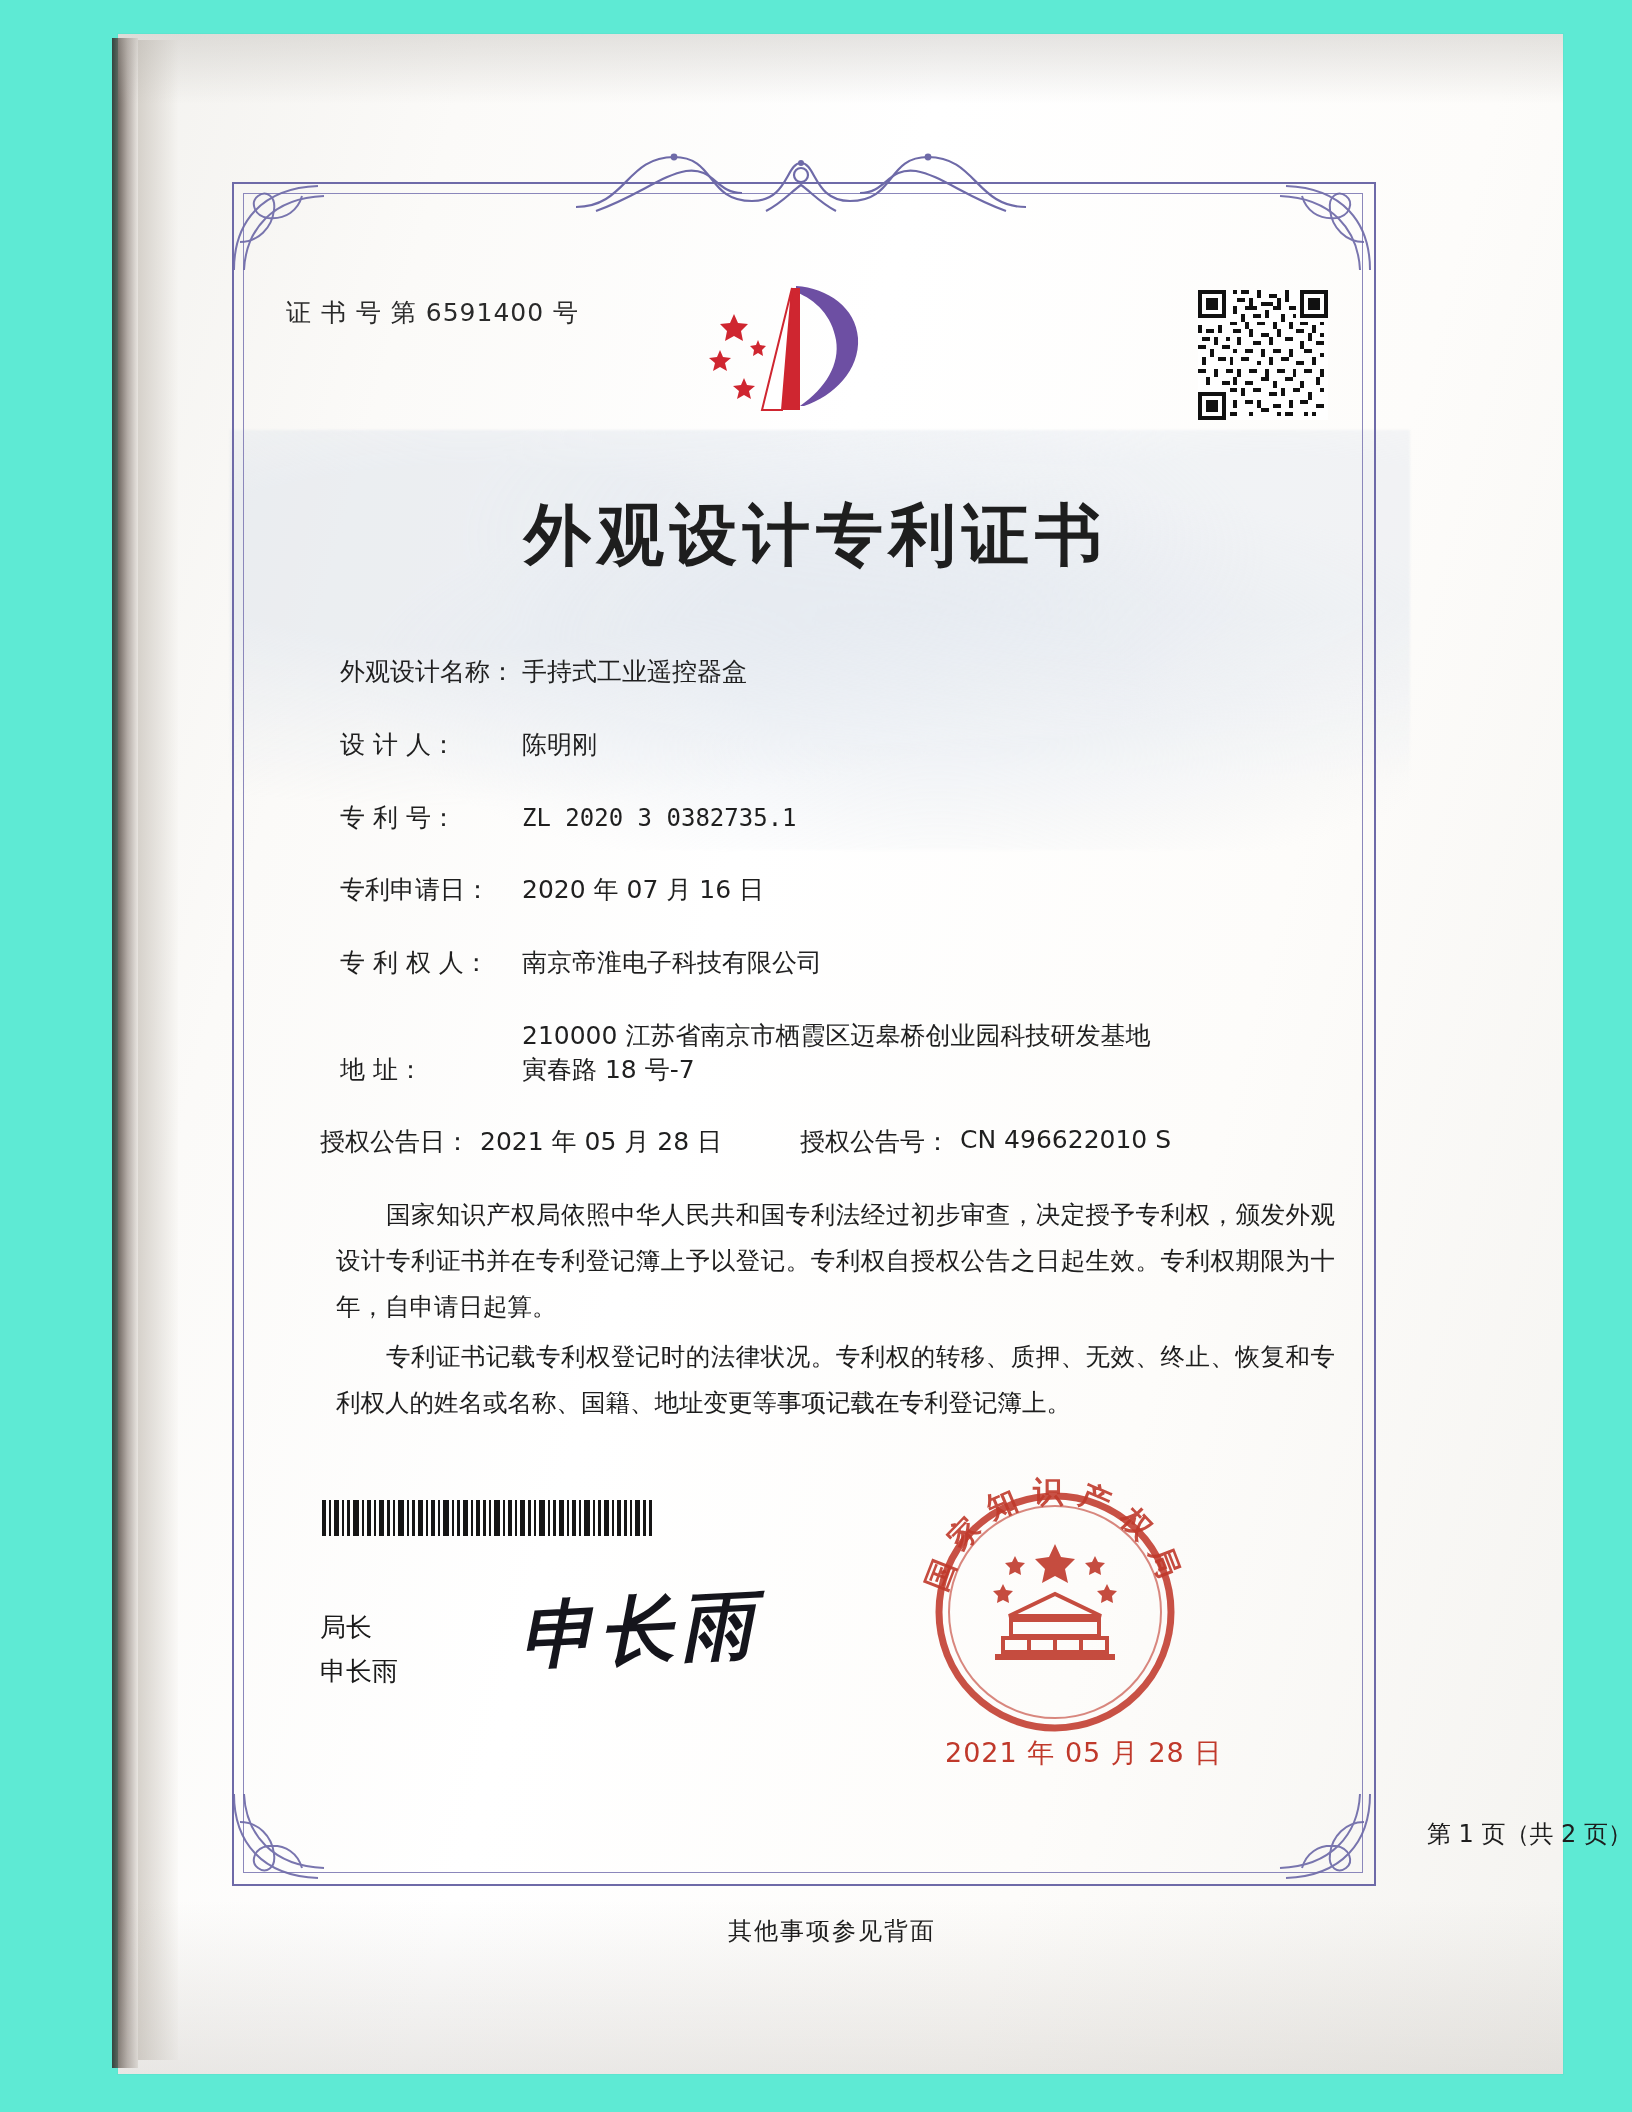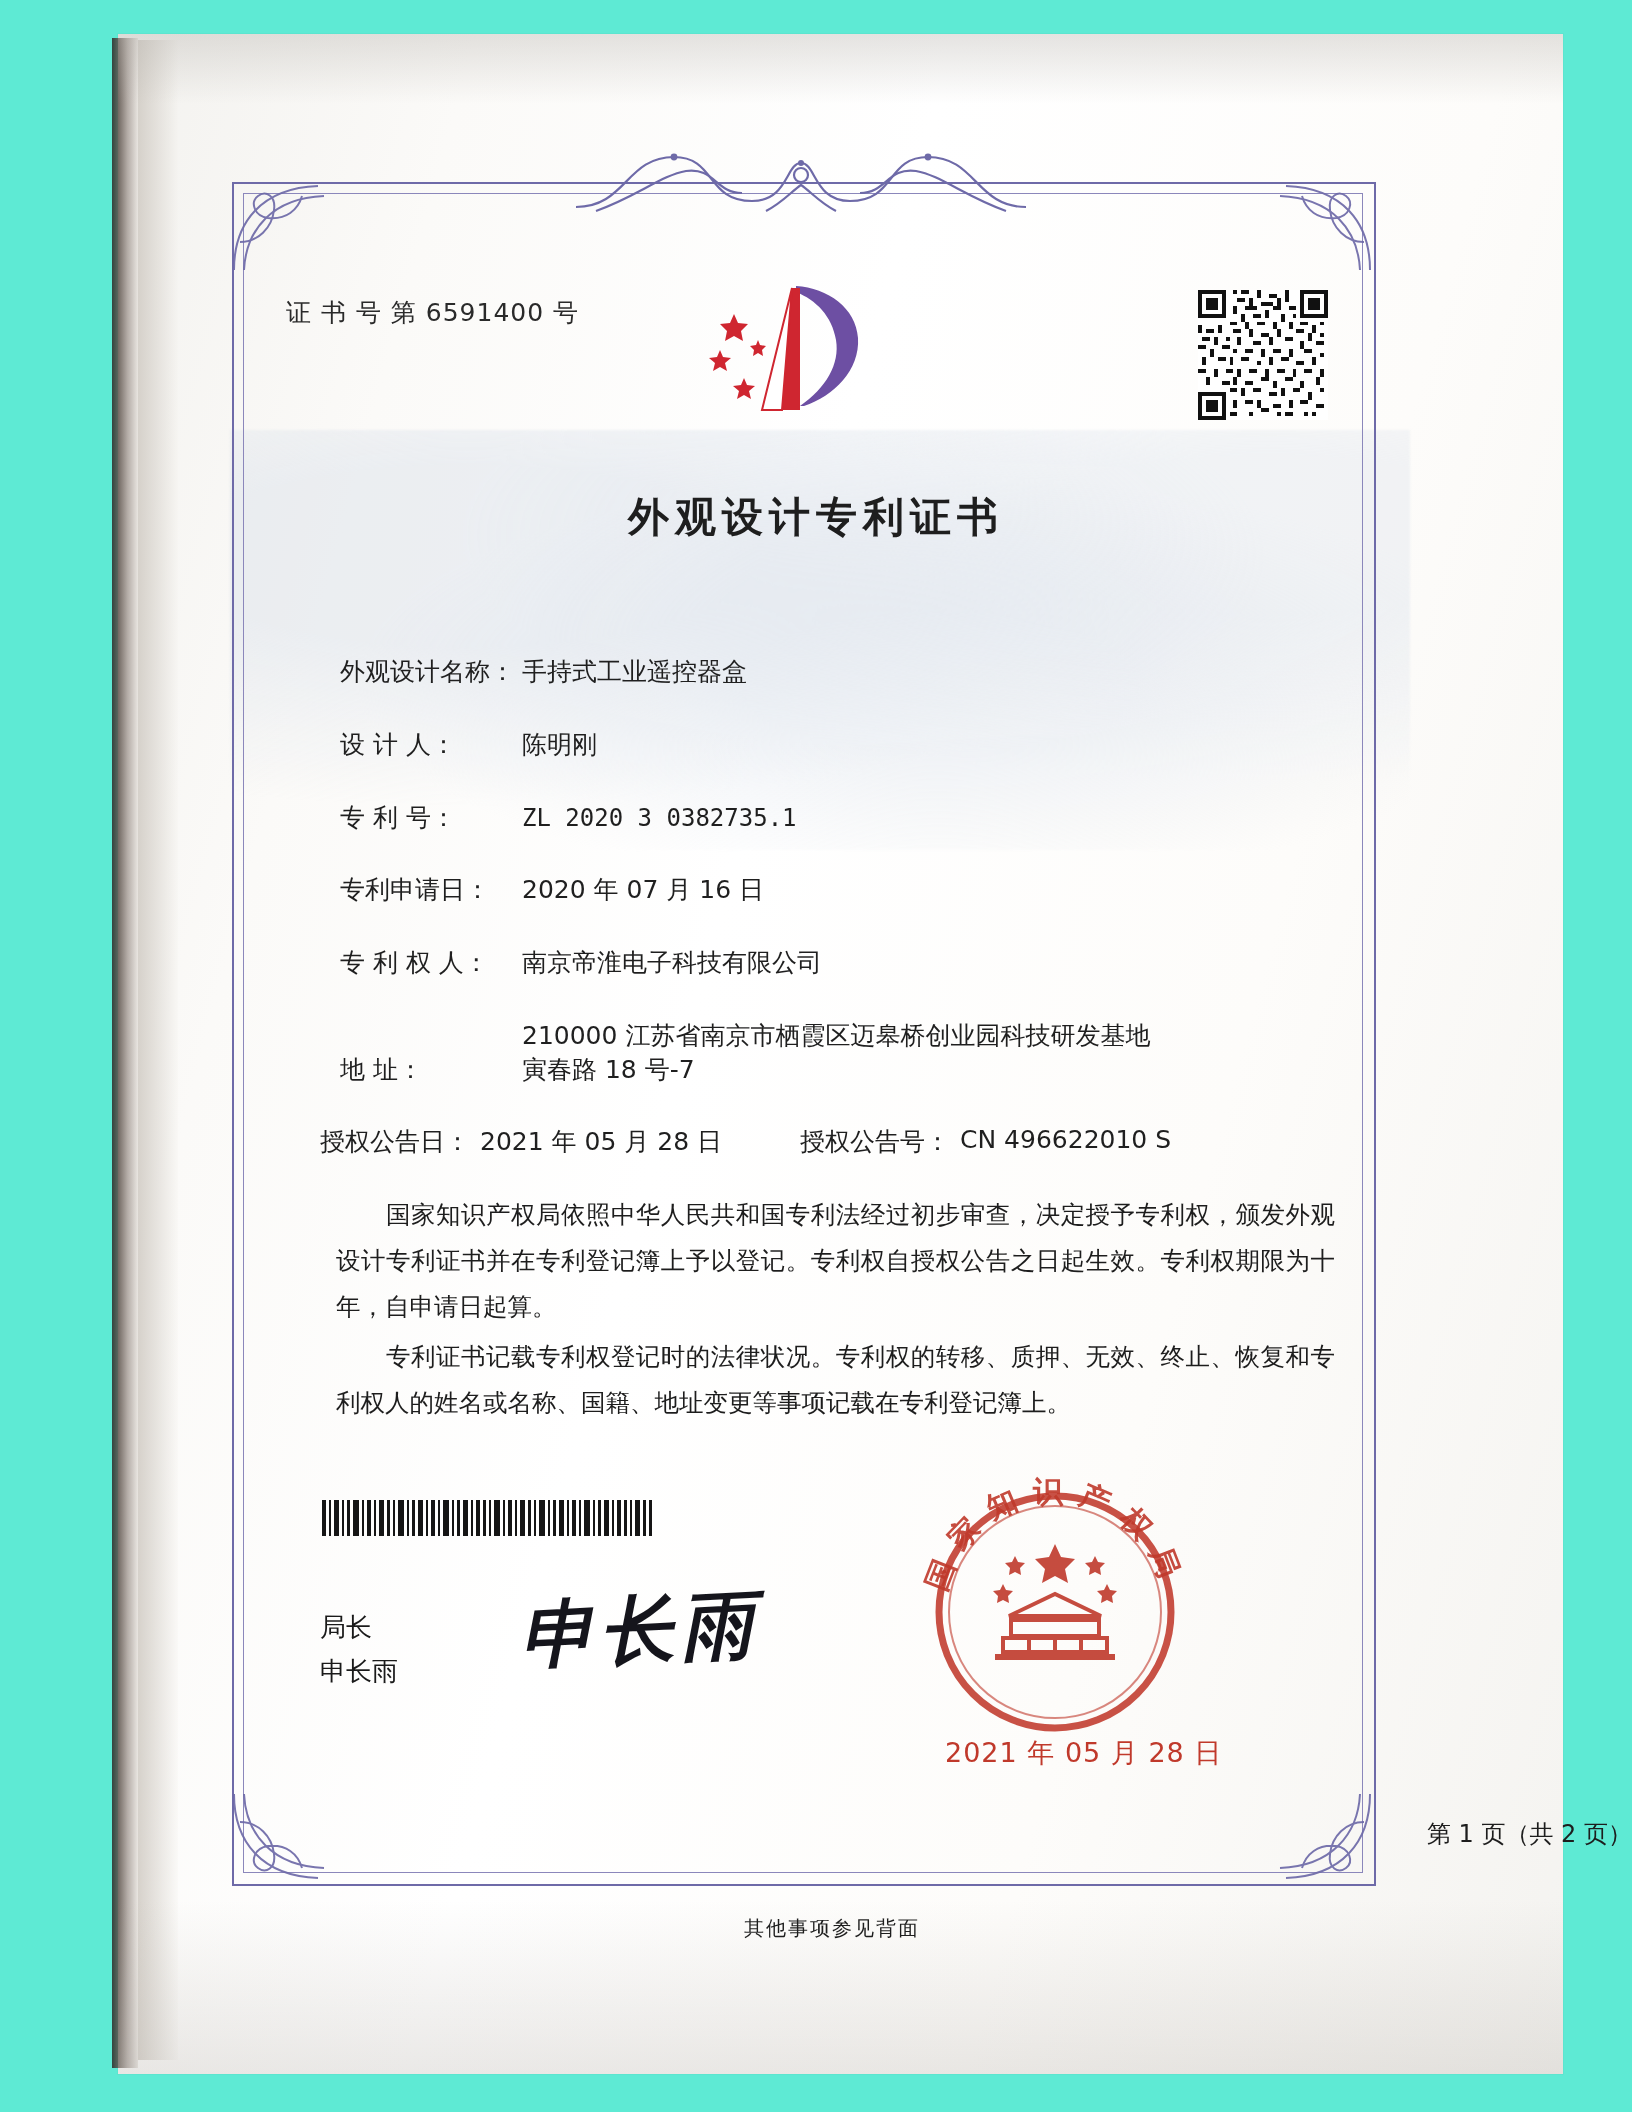--- a/index.html
+++ b/index.html
@@ -130,21 +130,21 @@
     top: 290px;
     width: 130px;
     height: 130px;
   }
 
   .doc-title {
     position: absolute;
     left: 0; right: 0;
     top: 490px;
     text-align: center;
-    font-size: 41px;
+    font-size: 67px;
     letter-spacing: 6px;
     color: #1e1e1e;
     font-family: "DejaVu Sans", sans-serif;
     font-weight: 700;
   }
 
   .fields {
     position: absolute;
     left: 320px;
     top: 655px;
@@ -258,21 +258,21 @@
     text-align: right;
     font-size: 24px;
     color: #1d1d1d;
     font-family: "DejaVu Sans", sans-serif;
   }
   .footer-note {
     position: absolute;
     left: 0; right: 0;
     top: 1915px;
     text-align: center;
-    font-size: 20px;
+    font-size: 24px;
     color: #1d1d1d;
     font-family: "DejaVu Sans", sans-serif;
     letter-spacing: 2px;
     padding-left: 32px;
   }
 </style>
 </head>
 <body>
 
 <div class="scan">

